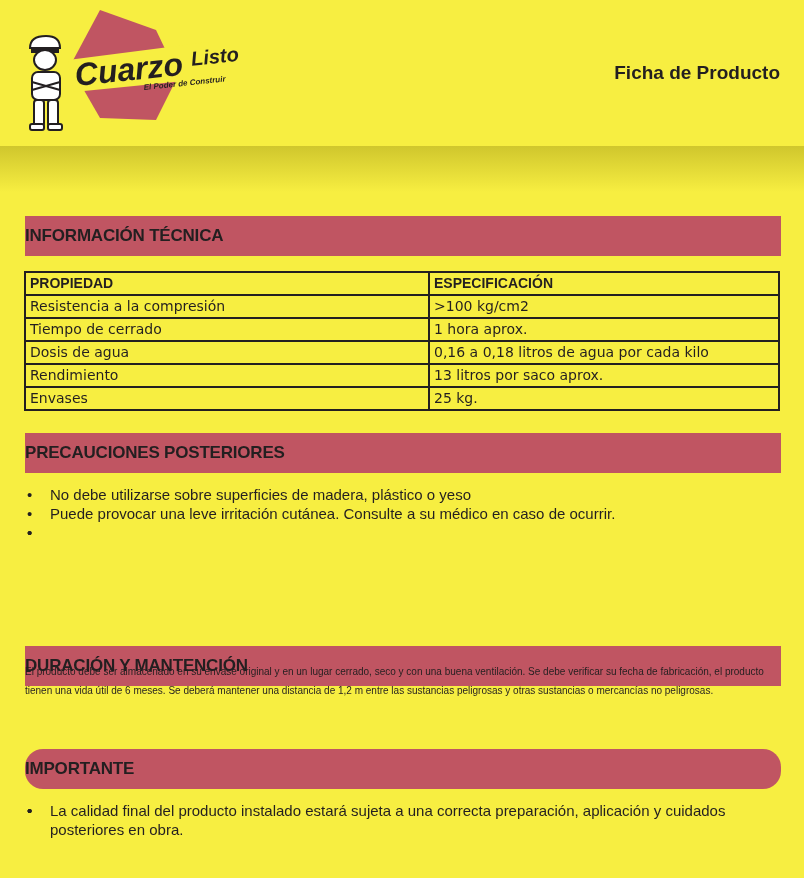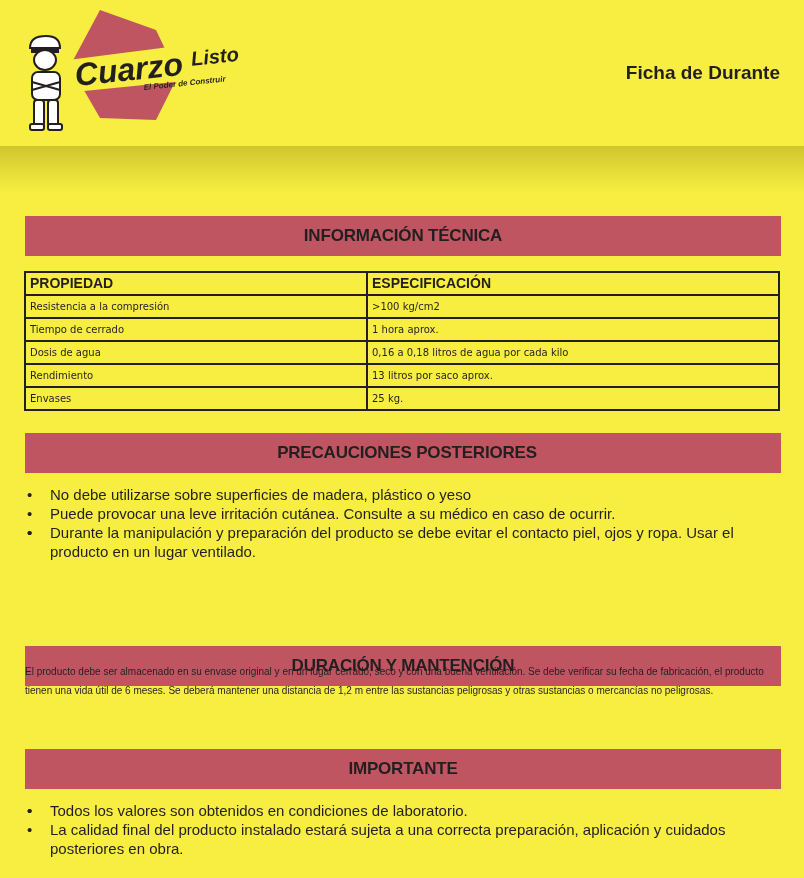--- a/index.html
+++ b/index.html
@@ -7,31 +7,31 @@
     body { font-family: "DejaVu Sans", sans-serif; color: #231f20; position: relative; }
 
     .header { position: absolute; left: 0; top: 0; width: 804px; height: 146px; background: #f7ee41; z-index: 2; }
     .header-shadow { position: absolute; left: 0; top: 146px; width: 804px; height: 46px;
       background: linear-gradient(to bottom, rgba(160,150,20,0.45), rgba(247,238,65,0)); z-index: 1; }
     .logo { position: absolute; left: 18px; top: 8px; width: 230px; height: 128px; }
     .page-title { position: absolute; right: 24px; top: 62px; font-family: "Liberation Sans", sans-serif;
       font-weight: bold; font-size: 19px; color: #231f20; }
 
     .section-bar { position: absolute; left: 25px; width: 756px; height: 40px; background: #c05562;
-      display: flex; align-items: center; justify-content: center; }
+      display: flex; align-items: center; justify-content: flex-start; }
     .section-bar span { font-family: "Liberation Sans", sans-serif; font-weight: bold; font-size: 17px;
       color: #231f20; letter-spacing: -0.2px; }
 
     table.spec { position: absolute; left: 24px; top: 271px; width: 756px; border-collapse: collapse;
       border: 2px solid #231f20; }
     table.spec td, table.spec th { border: 2px solid #231f20; height: 23px; padding: 0 4px;
-      font-size: 10px; font-family: "DejaVu Sans", sans-serif; text-align: left; font-weight: normal;
+      font-size: 14px; font-family: "DejaVu Sans", sans-serif; text-align: left; font-weight: normal;
       line-height: 19px; white-space: nowrap; }
     table.spec th { font-family: "Liberation Sans", sans-serif; font-weight: bold; font-size: 14px; }
-    table.spec .c1 { width: 342px; }
+    table.spec .c1 { width: 404px; }
 
     ul.bullets { position: absolute; left: 25px; width: 760px; list-style: none;
       font-family: "Liberation Sans", sans-serif; font-size: 15px; line-height: 19px; }
     ul.bullets li { position: relative; padding-left: 25px; }
     ul.bullets li .dot { position: absolute; left: 2px; top: 0; }
 
     .para { position: absolute; left: 25px; width: 760px; font-family: "Liberation Sans", sans-serif;
       font-size: 10px; line-height: 19px; }
   </style>
 </head>
@@ -54,21 +54,21 @@
       <rect x="30" y="116" width="14" height="6" rx="2"></rect>
     </g>
 
     <polygon points="50,52 190,34 194,56 196,70 56,84" fill="#f7ee41"></polygon>
     <text x="58" y="78" font-family="Liberation Sans, sans-serif" font-weight="bold" font-style="italic" font-size="32" fill="#231f20" transform="rotate(-6 58 78)">
       <tspan>Cuarzo</tspan>
       <tspan font-size="20" dy="-8">Listo</tspan>
     </text>
     <text x="126" y="82" font-family="Liberation Sans, sans-serif" font-weight="bold" font-style="italic" font-size="8" fill="#231f20" transform="rotate(-6 126 82)">El Poder de Construir</text>
   </svg>
-  <div class="page-title">Ficha de Durante</div>
+  <div class="page-title">Ficha de Producto</div>
 </div>
 <div class="header-shadow"></div>
 
 <div class="section-bar" style="top:216px;">
   <span>INFORMACIÓN TÉCNICA</span>
 </div>
 
 <table class="spec">
   <tbody>
       <tr>
@@ -91,35 +91,35 @@
     <td class="c1">Rendimiento</td>
     <td>13 litros por saco aprox.</td>
   </tr>
   <tr>
     <td class="c1">Envases</td>
     <td>25 kg.</td>
   </tr>
 </tbody>
   </table>
 
-<div class="section-bar" style="top:433px;padding-left:8px;">
+<div class="section-bar" style="top:433px;">
   <span>PRECAUCIONES POSTERIORES</span>
 </div>
 <ul class="bullets" style="top:485px;">
   <li><span class="dot">•</span><span>No debe utilizarse sobre superficies de madera, plástico o yeso</span></li>
   <li><span class="dot">•</span><span>Puede provocar una leve irritación cutánea. Consulte a su médico en caso de ocurrir.</span></li>
   <li><span class="dot">•</span></li>
-  <li><span class="dot">•</span><span>Durante la manipulación y preparación del producto se debe evitar el contacto piel, ojos y ropa. Usar el producto en un lugar ventilado.</span></li>
+  <li><span class="dot">•</span></li>
 </ul>
 
 <div class="section-bar" style="top:646px;">
   <span>DURACIÓN Y MANTENCIÓN</span>
 </div>
 <div class="para" style="top:662px;">El producto debe ser almacenado en su envase original y en un lugar cerrado, seco y con una buena ventilación. Se debe verificar su fecha de fabricación, el producto tienen una vida útil de 6 meses. Se deberá mantener una distancia de 1,2 m entre las sustancias peligrosas y otras sustancias o mercancías no peligrosas.</div>
 
-<div class="section-bar" style="top:749px;">
+<div class="section-bar" style="top:749px;border-radius:18px;">
   <span>IMPORTANTE</span>
 </div>
 <ul class="bullets" style="top:801px;">
   <li><span class="dot">•</span></li>
-  <li><span class="dot">•</span><span>Todos los valores son obtenidos en condiciones de laboratorio.</span></li>
+  <li><span class="dot">•</span></li>
   <li><span class="dot">•</span><span>La calidad final del producto instalado estará sujeta a una correcta preparación, aplicación y cuidados posteriores en obra.</span></li>
 </ul>
 
 </body></html>

